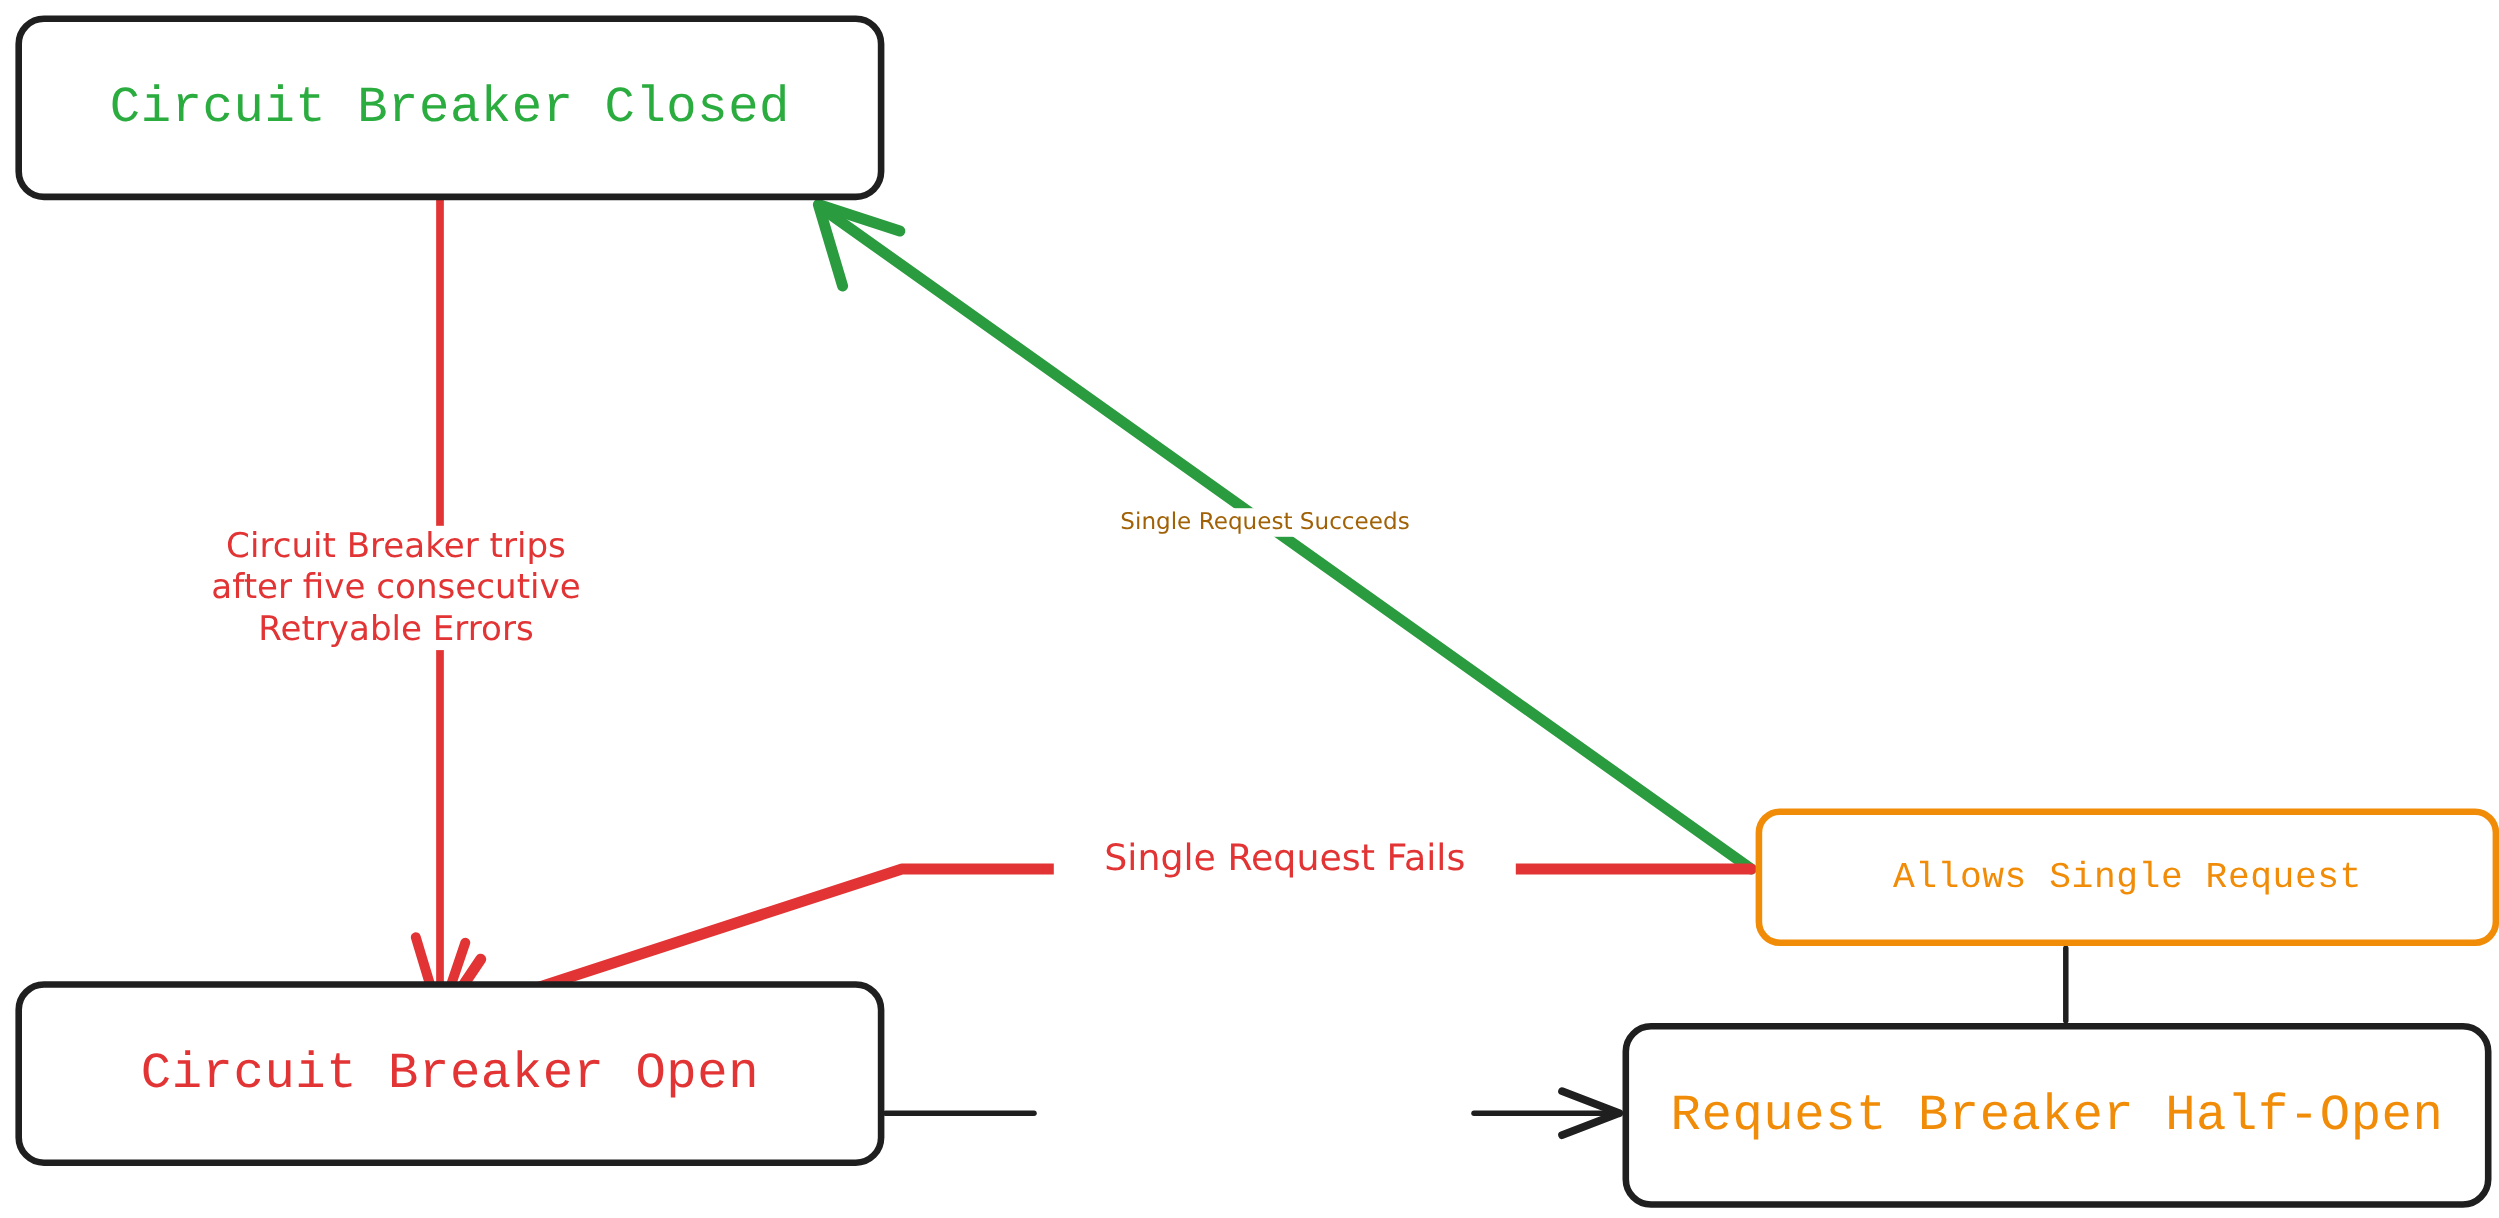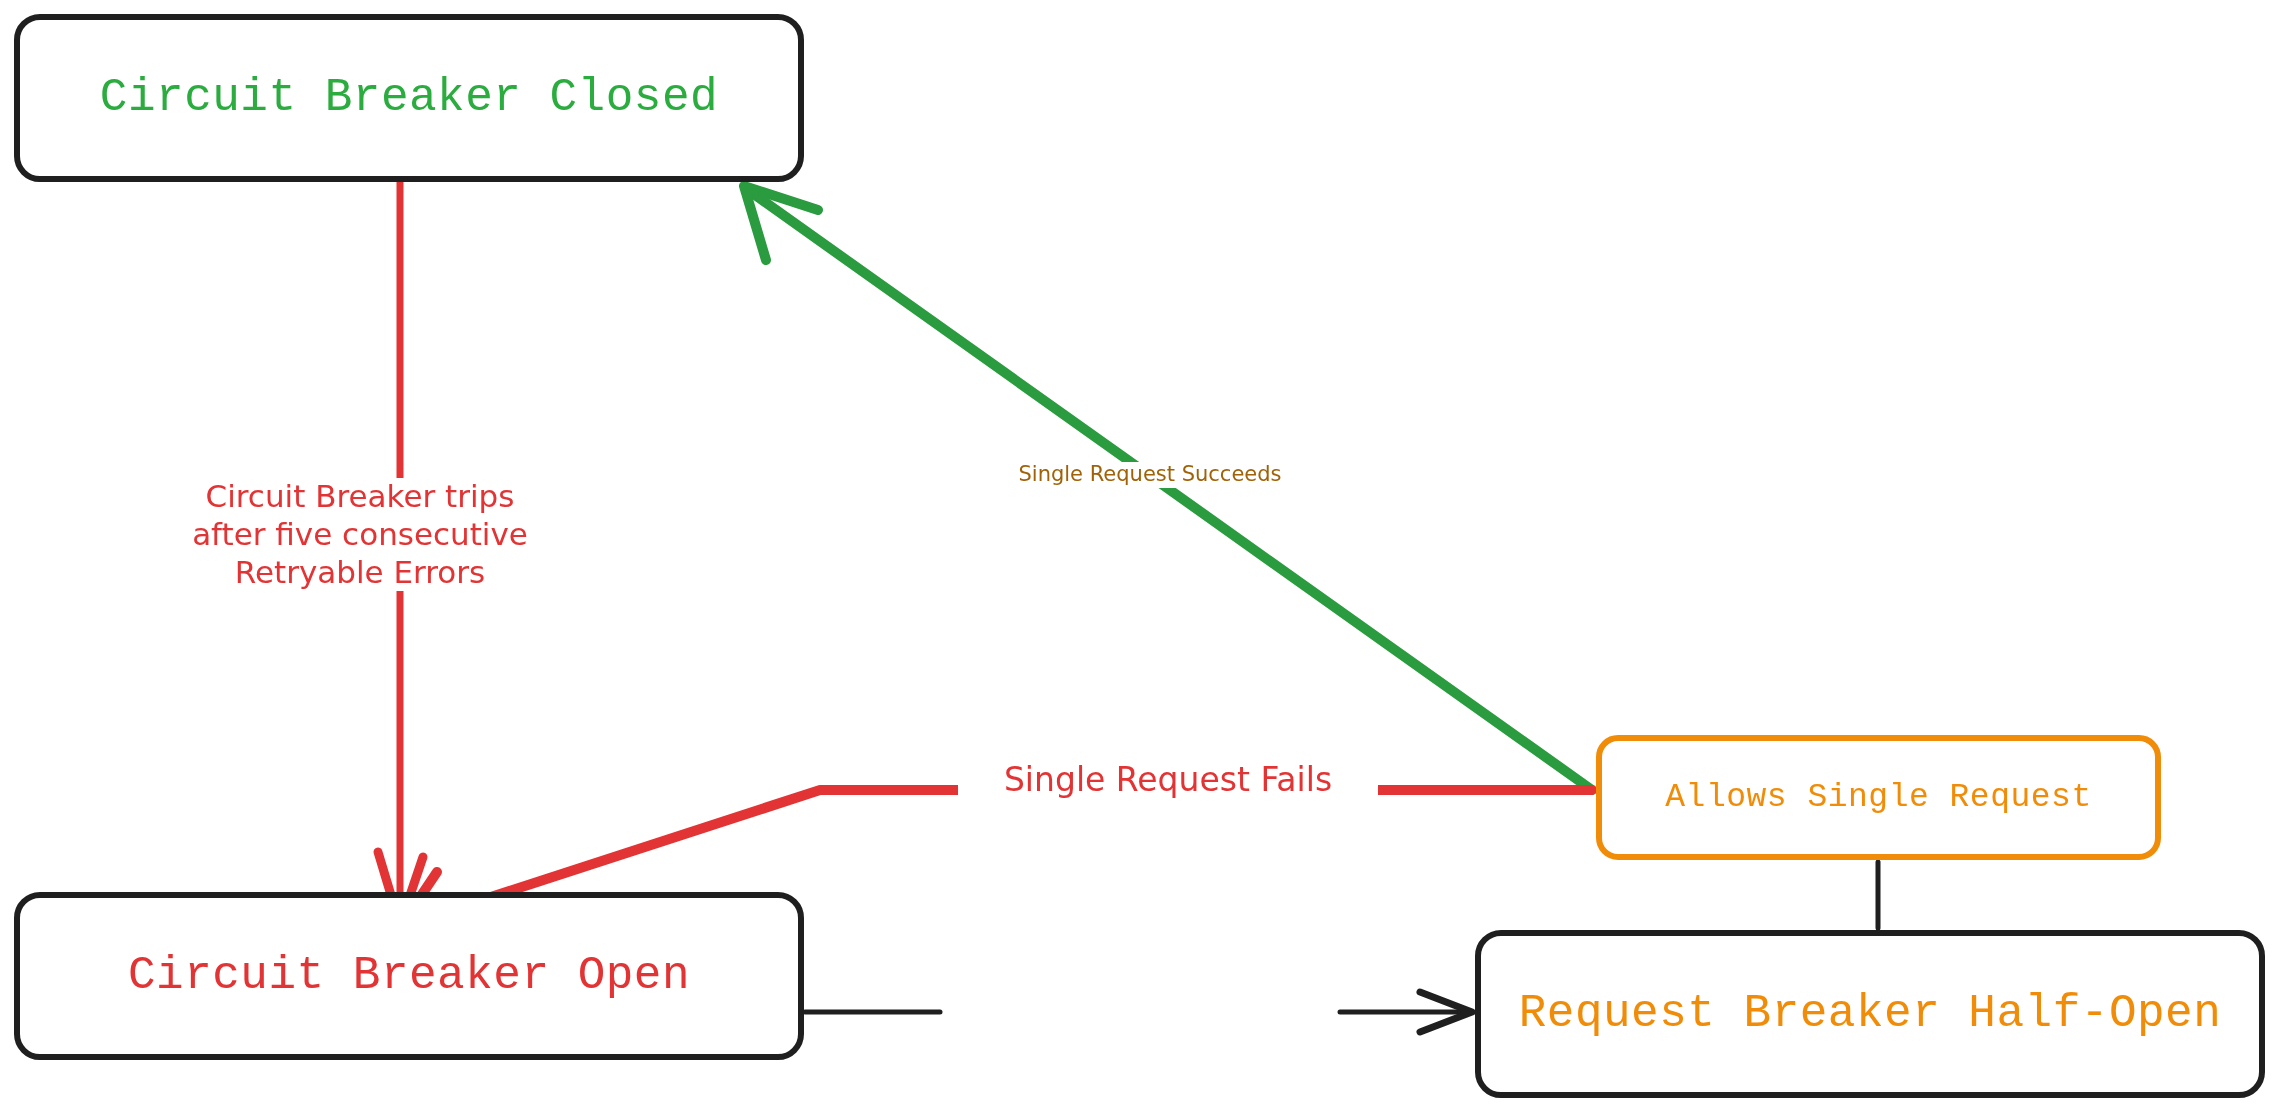--- a/index.html
+++ b/index.html
@@ -56,21 +56,21 @@
     font-size: 46px;
   }
   #node-half-open {
     left: 1475px; top: 930px; width: 790px; height: 168px;
   }
   #node-half-open .node-label {
     color: #f18c08;
     font-size: 46px;
   }
   #node-allows {
-    left: 1596px; top: 735px; width: 565px; height: 125px;
+    left: 1596px; top: 735px; width: 676px; height: 125px;
     border-color: #f18c08;
     border-width: 6px;
     border-radius: 22px;
   }
   #node-allows .node-label {
     color: #f18c08;
     font-size: 33px;
   }
   
   .edge-label {

